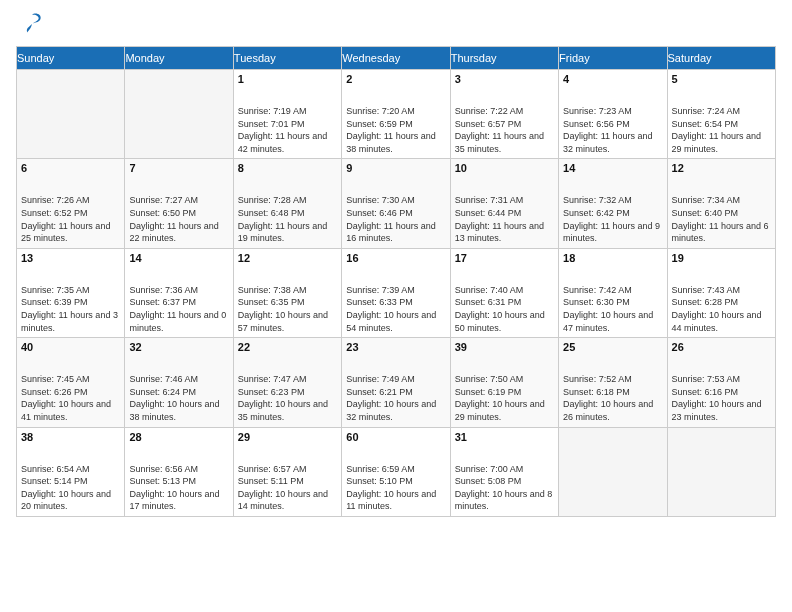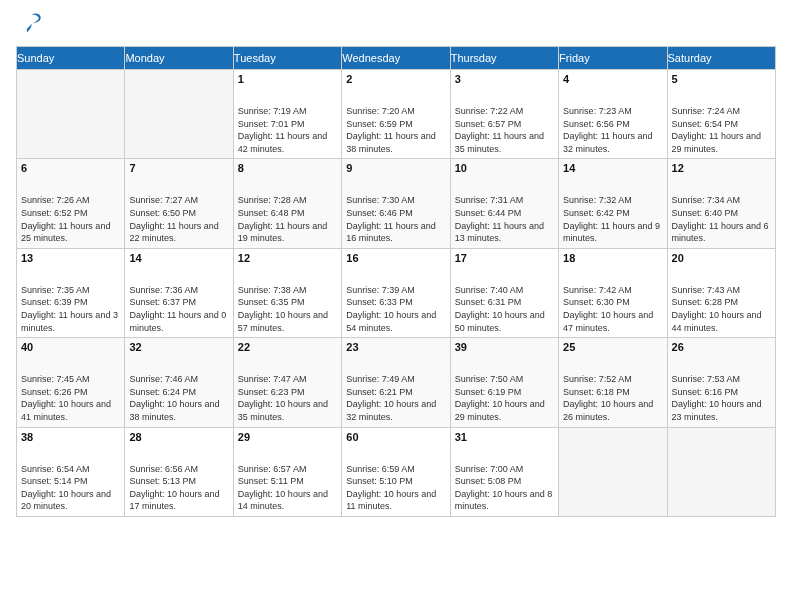--- a/index.html
+++ b/index.html
@@ -204,21 +204,21 @@
           </td>
           <td>
             <div class="day-num">17</div>
             <div class="day-detail">Sunrise: 7:40 AM<br>Sunset: 6:31 PM<br>Daylight: 10 hours and 50 minutes.</div>
           </td>
           <td>
             <div class="day-num">18</div>
             <div class="day-detail">Sunrise: 7:42 AM<br>Sunset: 6:30 PM<br>Daylight: 10 hours and 47 minutes.</div>
           </td>
           <td>
-            <div class="day-num">20</div>
+            <div class="day-num">19</div>
             <div class="day-detail">Sunrise: 7:43 AM<br>Sunset: 6:28 PM<br>Daylight: 10 hours and 44 minutes.</div>
           </td>
         </tr>
         <tr>
           <td>
             <div class="day-num">40</div>
             <div class="day-detail">Sunrise: 7:45 AM<br>Sunset: 6:26 PM<br>Daylight: 10 hours and 41 minutes.</div>
           </td>
           <td>
             <div class="day-num">32</div>

